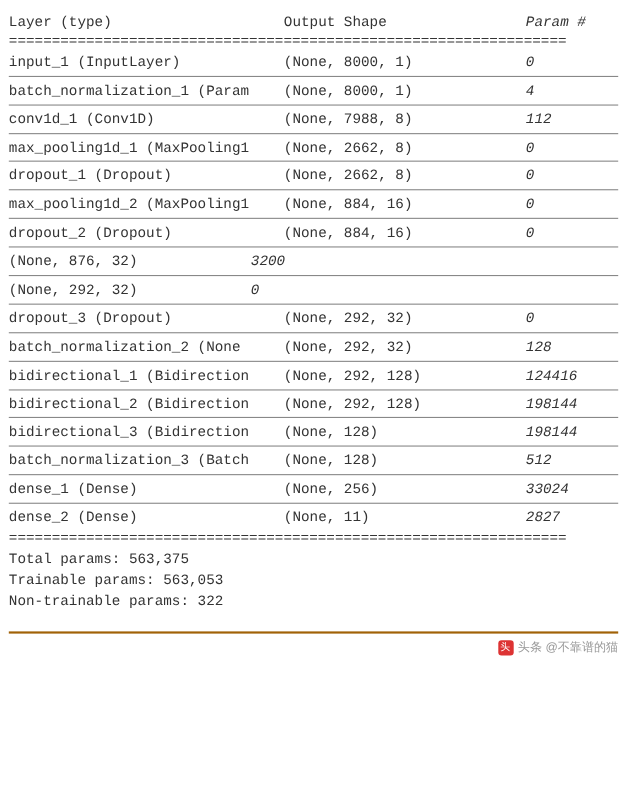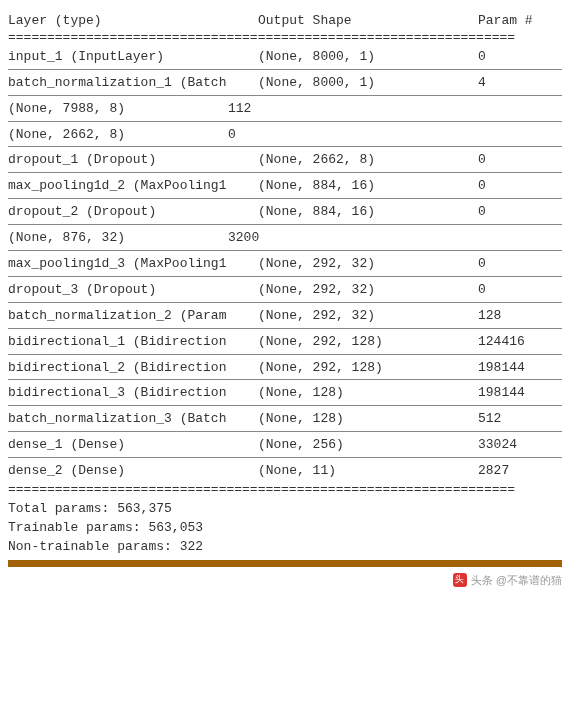--- a/index.html
+++ b/index.html
@@ -30,26 +30,26 @@
       letter-spacing: 0;
       white-space: pre;
       overflow: hidden;
       color: #333;
       line-height: 1;
       padding: 0;
       margin: 0;
     }
     .col-layer { width: 250px; overflow: hidden; }
     .col-shape { width: 220px; overflow: hidden; }
-    .col-param { flex: 1; overflow: hidden; }
+    .col-param { flex: 1; overflow: hidden; font-style: italic; }
     .summary { padding-top: 4px; }
     .summary div { padding: 1px 0; }
     .summary-end {
-      border-bottom: 7px solid #a16207;
-      padding-bottom: 3px;
+      border-bottom: 2px solid #a16207;
+      padding-bottom: 17px;
     }
     .watermark {
       display: flex;
       align-items: flex-start;
       justify-content: flex-end;
       font-family: sans-serif;
       font-size: 11px;
       color: #999;
       padding-top: 6px;
       gap: 4px;
@@ -74,30 +74,30 @@
 <div>
   <div class="row header">
     <span class="col-layer">Layer (type)</span>
     <span class="col-shape">Output Shape</span>
     <span class="col-param">Param #</span>
   </div>
   <div class="dbl">=================================================================</div>
 
   <div id="rows-container">
       <div class="row"><span class="col-layer">input_1 (InputLayer)</span><span class="col-shape">(None, 8000, 1)</span><span class="col-param">0</span></div>
-      <div class="row"><span class="col-layer">batch_normalization_1 (Batch</span><span class="col-shape">(None, 8000, 1)</span><span class="col-param">4</span></div>
-      <div class="row"><span class="col-shape">(None, 7988, 8)</span><span class="col-param">112</span></div>
-      <div class="row"><span class="col-shape">(None, 2662, 8)</span><span class="col-param">0</span></div>
+      <div class="row"><span class="col-layer">batch_normalization_1 (Param</span><span class="col-shape">(None, 8000, 1)</span><span class="col-param">4</span></div>
+      <div class="row"><span class="col-layer">conv1d_1 (Conv1D)</span><span class="col-shape">(None, 7988, 8)</span><span class="col-param">112</span></div>
+      <div class="row"><span class="col-layer">max_pooling1d_1 (MaxPooling1</span><span class="col-shape">(None, 2662, 8)</span><span class="col-param">0</span></div>
       <div class="row"><span class="col-layer">dropout_1 (Dropout)</span><span class="col-shape">(None, 2662, 8)</span><span class="col-param">0</span></div>
       <div class="row"><span class="col-layer">max_pooling1d_2 (MaxPooling1</span><span class="col-shape">(None, 884, 16)</span><span class="col-param">0</span></div>
       <div class="row"><span class="col-layer">dropout_2 (Dropout)</span><span class="col-shape">(None, 884, 16)</span><span class="col-param">0</span></div>
       <div class="row"><span class="col-shape">(None, 876, 32)</span><span class="col-param">3200</span></div>
-      <div class="row"><span class="col-layer">max_pooling1d_3 (MaxPooling1</span><span class="col-shape">(None, 292, 32)</span><span class="col-param">0</span></div>
+      <div class="row"><span class="col-shape">(None, 292, 32)</span><span class="col-param">0</span></div>
       <div class="row"><span class="col-layer">dropout_3 (Dropout)</span><span class="col-shape">(None, 292, 32)</span><span class="col-param">0</span></div>
-      <div class="row"><span class="col-layer">batch_normalization_2 (Param</span><span class="col-shape">(None, 292, 32)</span><span class="col-param">128</span></div>
+      <div class="row"><span class="col-layer">batch_normalization_2 (None</span><span class="col-shape">(None, 292, 32)</span><span class="col-param">128</span></div>
       <div class="row"><span class="col-layer">bidirectional_1 (Bidirection</span><span class="col-shape">(None, 292, 128)</span><span class="col-param">124416</span></div>
       <div class="row"><span class="col-layer">bidirectional_2 (Bidirection</span><span class="col-shape">(None, 292, 128)</span><span class="col-param">198144</span></div>
       <div class="row"><span class="col-layer">bidirectional_3 (Bidirection</span><span class="col-shape">(None, 128)</span><span class="col-param">198144</span></div>
       <div class="row"><span class="col-layer">batch_normalization_3 (Batch</span><span class="col-shape">(None, 128)</span><span class="col-param">512</span></div>
       <div class="row"><span class="col-layer">dense_1 (Dense)</span><span class="col-shape">(None, 256)</span><span class="col-param">33024</span></div>
       <div class="row" style="border-bottom: none;"><span class="col-layer">dense_2 (Dense)</span><span class="col-shape">(None, 11)</span><span class="col-param">2827</span></div>
     </div>
 
   <div class="dbl">=================================================================</div>
 

